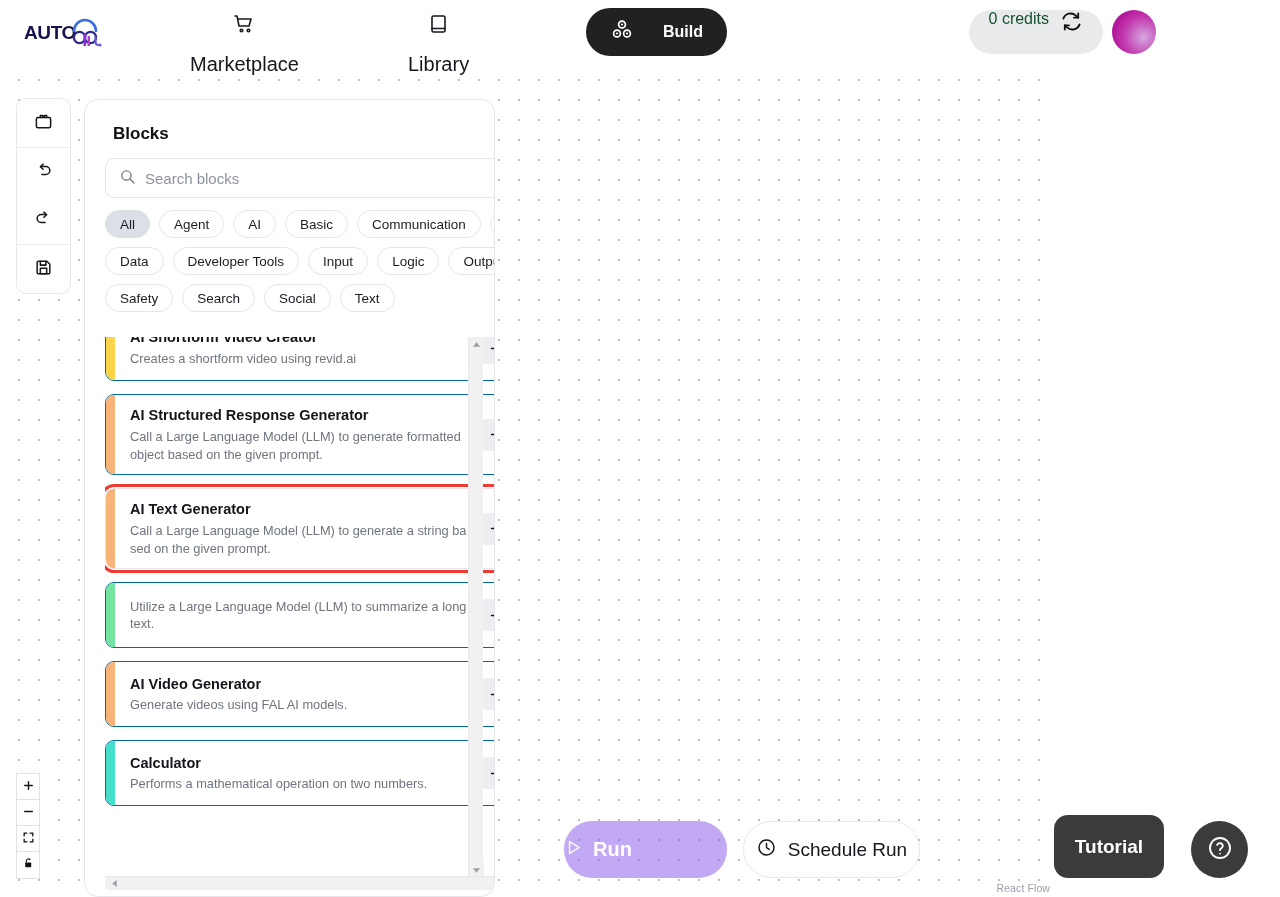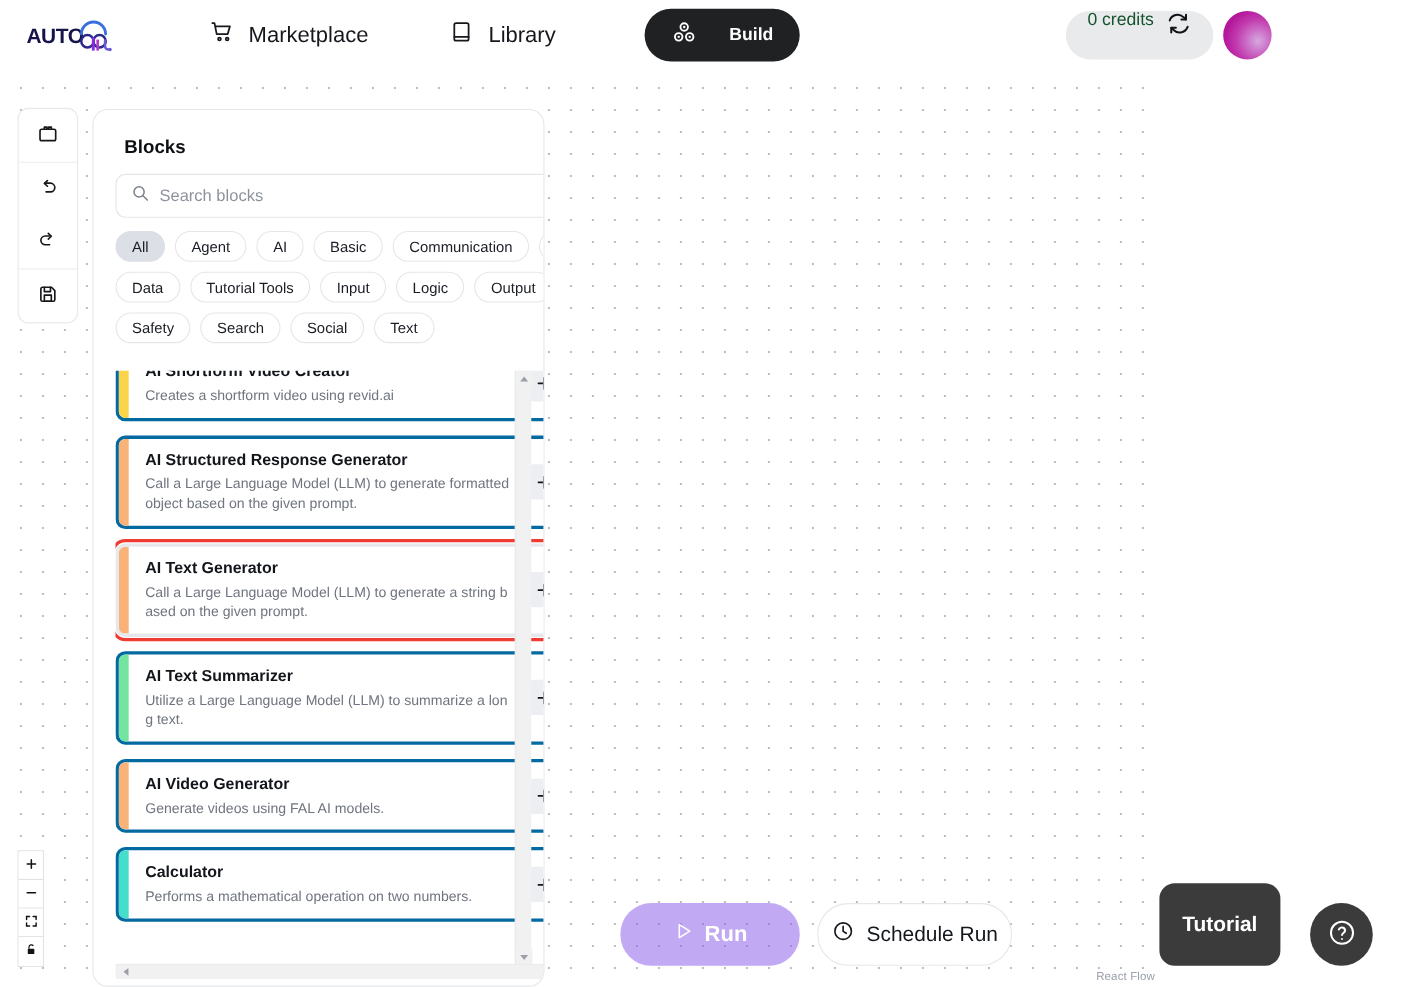--- a/index.html
+++ b/index.html
@@ -36,20 +36,21 @@
     z-index: 40;
     display: flex; align-items: center;
   }
   #logo { position: absolute; left: 24px; top: 12px; width: 95px; height: 40px; }
   .nav-link {
     position: absolute; top: 12px; height: 40px;
     display: flex; align-items: center; gap: 12px;
     font-size: 20px; color: #15171c; font-weight: 400;
     cursor: pointer; background: none; border: none;
     font-family: "Liberation Sans", sans-serif;
+    flex-direction: column;
   }
   #nav-marketplace { left: 190px; }
   #nav-library { left: 408px; }
   #nav-build {
     position: absolute; left: 586px; top: 8px;
     height: 48px; padding: 0 24px;
     display: flex; align-items: center; gap: 29px;
     background: #1f2123; color: #ffffff;
     border-radius: 24px; border: none;
     font-size: 16px; font-weight: 600; cursor: pointer;
@@ -155,21 +156,21 @@
   }
   #block-list {
     position: absolute; left: 0; top: -22px;
     width: 420px;
   }
   .block-card {
     position: relative;
     margin-bottom: 13px;
     min-height: 66px;
     background: #ffffff;
-    border: 3px solid #0369a1;
+    border: 1px solid #0369a1;
     border-radius: 9px;
     display: flex; align-items: center;
     overflow: hidden;
     cursor: pointer;
   }
   .block-card.highlight {
     outline: 3px solid #ef3b31;
     outline-offset: 1px;
     border-color: #e6e8ec;
   }
@@ -230,40 +231,40 @@
   }
   #hscroll .arrow.left { left: 2px; }
   #hscroll .arrow.right { right: 18px; }
 
   
   #run-btn {
     position: absolute; left: 564px; bottom: 19px;
     width: 163px; height: 57px;
     background: rgba(143,99,233,.55);
     border: none; border-radius: 28px;
-    display: flex; align-items: center; justify-content: center; gap: 10px;
+    display: flex; align-items: center; gap: 10px;
     color: #ffffff; font-size: 20px; font-weight: 600;
     cursor: pointer;
     font-family: "Liberation Sans", sans-serif;
     z-index: 20;
   }
   #schedule-btn {
     position: absolute; left: 743px; bottom: 19px;
     width: 177px; height: 57px;
     background: #ffffff;
     border: 1px solid #e6e7ea; border-radius: 28px;
     display: flex; align-items: center; justify-content: center; gap: 11px;
     color: #14171c; font-size: 19px; font-weight: 500;
     cursor: pointer;
     font-family: "Liberation Sans", sans-serif;
     z-index: 20;
   }
   #tutorial-btn {
     position: absolute; right: 116px; bottom: 19px;
-    width: 110px; height: 75px;
+    width: 110px; height: 63px;
     background: #3b3b3b; color: #ffffff;
     border: none; border-radius: 14px;
     display: flex; align-items: center; justify-content: center;
     font-size: 19px; font-weight: 600; cursor: pointer;
     font-family: "Liberation Sans", sans-serif;
     z-index: 20;
   }
   #help-btn {
     position: absolute; right: 32px; bottom: 19px;
     width: 57px; height: 57px;
@@ -433,21 +434,21 @@
   </div>
 
   <div id="filters">
       <button class="chip active">All</button>
       <button class="chip">Agent</button>
       <button class="chip">AI</button>
       <button class="chip">Basic</button>
       <button class="chip">Communication</button>
       <button class="chip">Crm</button>
       <button class="chip">Data</button>
-      <button class="chip">Tutorial Tools</button>
+      <button class="chip">Developer Tools</button>
       <button class="chip">Input</button>
       <button class="chip">Logic</button>
       <button class="chip">Output</button>
       <button class="chip">Safety</button>
       <button class="chip">Search</button>
       <button class="chip">Social</button>
       <button class="chip">Text</button>
     </div>
 
   <div id="block-list-clip">
@@ -484,21 +485,20 @@
           </div>
           <button class="add-btn">
             <svg width="17" height="17" viewBox="0 0 24 24" stroke="#13161a" stroke-width="2.3" stroke-linecap="round">
               <path d="M12 5v14M5 12h14"></path>
             </svg>
           </button>
         </div>
         <div class="block-card">
           <div class="stripe" style="background: rgb(115, 229, 161);"></div>
           <div class="block-body">
-            <div class="block-name">AI Text Summarizer</div>
             <div class="block-desc">Utilize a Large Language Model (LLM) to summarize a long text.</div>
           </div>
           <button class="add-btn">
             <svg width="17" height="17" viewBox="0 0 24 24" stroke="#13161a" stroke-width="2.3" stroke-linecap="round">
               <path d="M12 5v14M5 12h14"></path>
             </svg>
           </button>
         </div>
         <div class="block-card">
           <div class="stripe" style="background: rgb(249, 178, 119);"></div>

